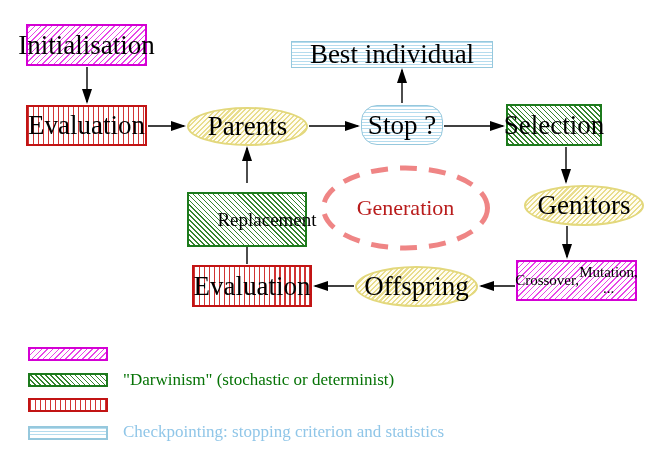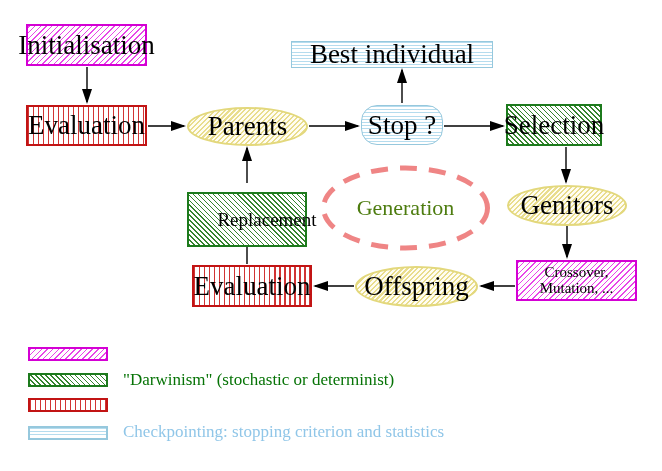--- a/index.html
+++ b/index.html
@@ -37,29 +37,29 @@
   .rounded{border-radius:16px;}
 
   
   .n-init{left:26px;top:24px;width:121px;height:42px;}
   .n-eval-top{left:26px;top:105px;width:121px;height:41px;}
   .n-best{left:291px;top:41px;width:202px;height:27px;border-width:1.5px;}
   .n-parents{left:187px;top:107px;width:121px;height:39px;}
   .n-stop{left:361px;top:105px;width:82px;height:40px;border-width:1.5px;}
   .n-selection{left:506px;top:104px;width:96px;height:42px;}
   .n-replacement{left:187px;top:192px;width:120px;height:55px;font-size:19px;padding-left:40px;}
-  .n-genitors{left:507px;top:185px;width:120px;height:41px;}
+  .n-genitors{left:524px;top:185px;width:120px;height:41px;}
   .n-eval-bot{left:192px;top:265px;width:120px;height:42px;}
   .n-offspring{left:355px;top:266px;width:123px;height:41px;}
-  .n-crossover{left:516px;top:260px;width:121px;height:41px;font-size:15px;flex-direction:column;}
+  .n-crossover{left:516px;top:260px;width:121px;height:41px;font-size:15px;flex-direction:row;}
   .n-crossover .l2{display:block;}
   .n-generation{
     left:323px;top:168px;width:165px;height:80px;position:absolute;
     display:flex;align-items:center;justify-content:center;
-    color:#4d7c0f;font-size:22px;
+    color:#b91c1c;font-size:22px;
   }
 
   
   .swatch{position:absolute;left:28px;width:80px;height:14px;box-sizing:border-box;}
   .sw-1{top:347px;}
   .sw-2{top:373px;}
   .sw-3{top:398px;}
   .sw-4{top:426px;}
   .legend-label{
     position:absolute;left:123px;height:20px;display:flex;align-items:center;

